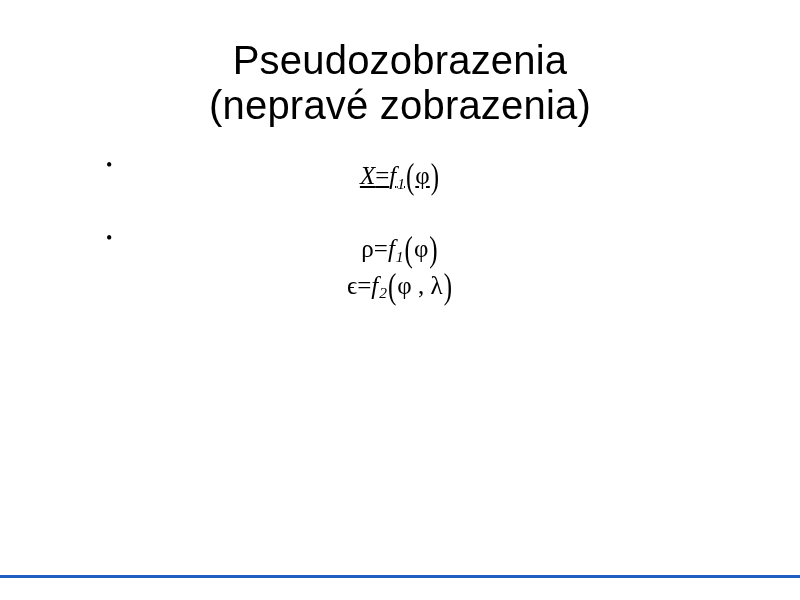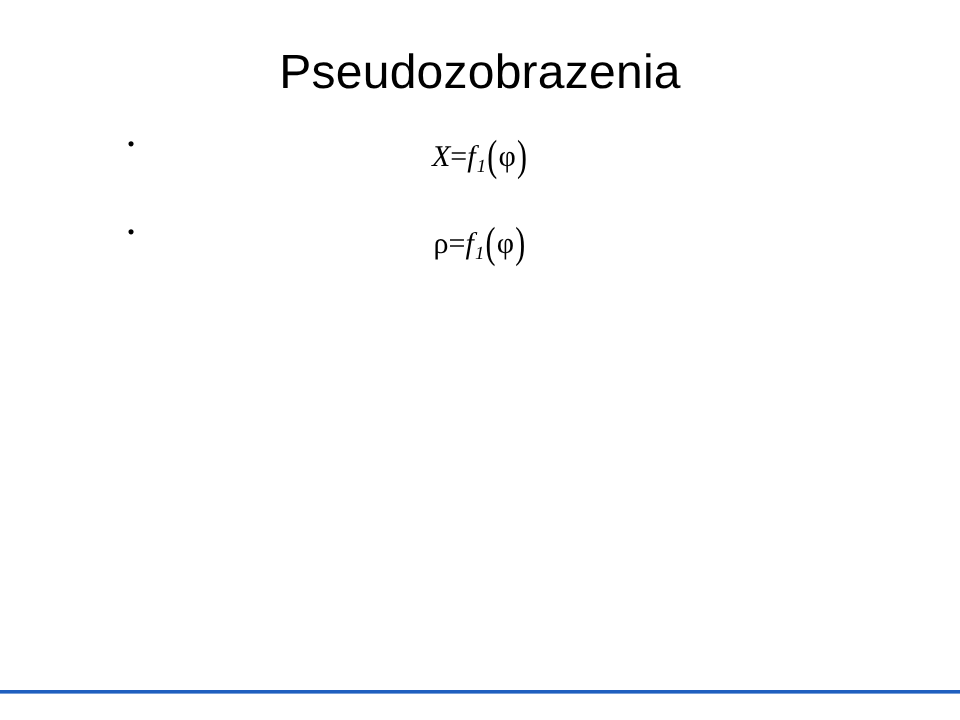--- a/index.html
+++ b/index.html
@@ -62,20 +62,21 @@
     color: #000000;
     margin-top: 6px;
   }
   .formula {
     text-align: center;
     font-size: 25px;
     line-height: 1.42;
     white-space: nowrap;
   }
   .formula.indent-a {
+    text-decoration: underline;
   }
   .formula.indent-b {
     text-align: center;
   }
   .eq-var {
     font-style: italic;
   }
   .eq-sub {
     font-size: 0.62em;
     vertical-align: -0.32em;
@@ -99,20 +100,21 @@
     background: #1f5fbf;
   }
 </style>
 </head>
 <body>
 
 <div class="slide">
 
   <div class="title">
     <span class="line">Pseudozobrazenia</span>
+    <span class="line">(nepravé zobrazenia)</span>
   </div>
 
   <div class="body">
 
     <div class="bullet-block">
       <div class="bullet">
         <span class="dot">•</span>
       </div>
     </div>
 
@@ -127,18 +129,21 @@
     <div class="bullet-block">
       <div class="bullet">
         <span class="dot">•</span>
       </div>
     </div>
 
     <div class="formula-group">
       <div class="formula indent-b">
         <span>ρ</span><span>=</span><span class="eq-var">f</span><span class="eq-sub">1</span><span class="paren">(</span><span>φ</span><span class="paren">)</span>
       </div>
+      <div class="formula indent-b">
+        <span>ϵ</span><span>=</span><span class="eq-var">f</span><span class="eq-sub">2</span><span class="paren">(</span><span>φ , λ</span><span class="paren">)</span>
+      </div>
     </div>
 
   </div>
 
   <div class="footer-rule" style="background: rgb(31, 95, 191);"></div>
 </div>
 
 </body></html>

